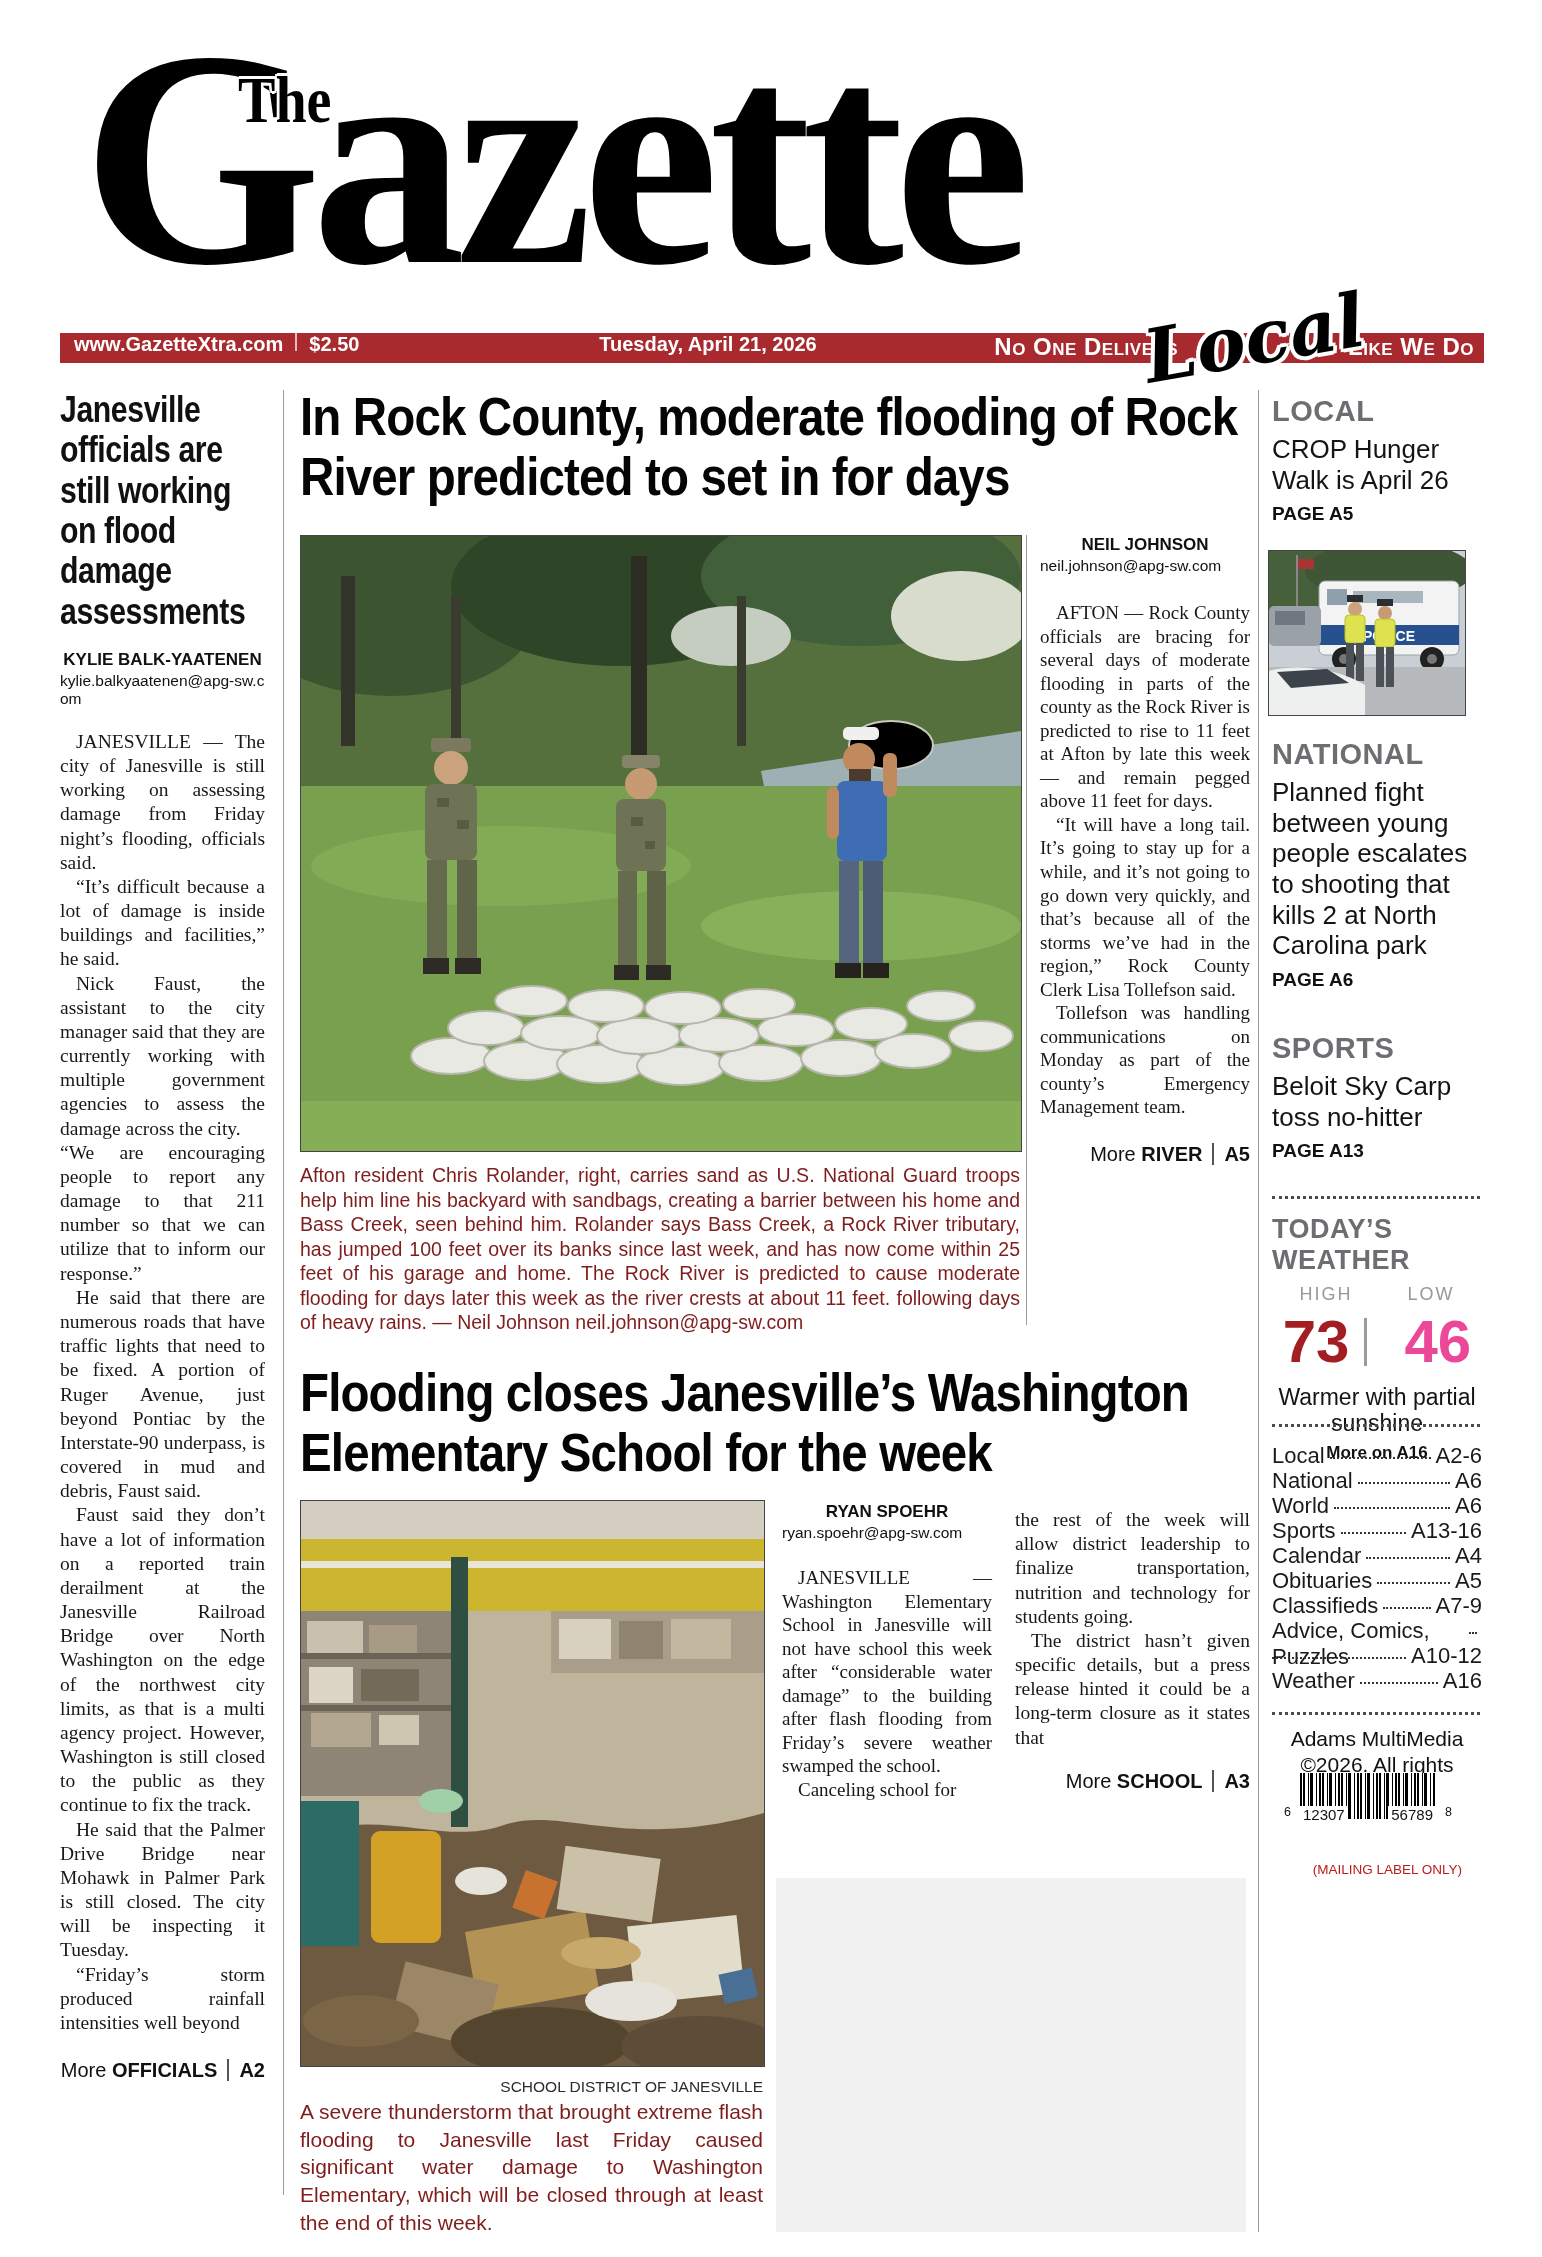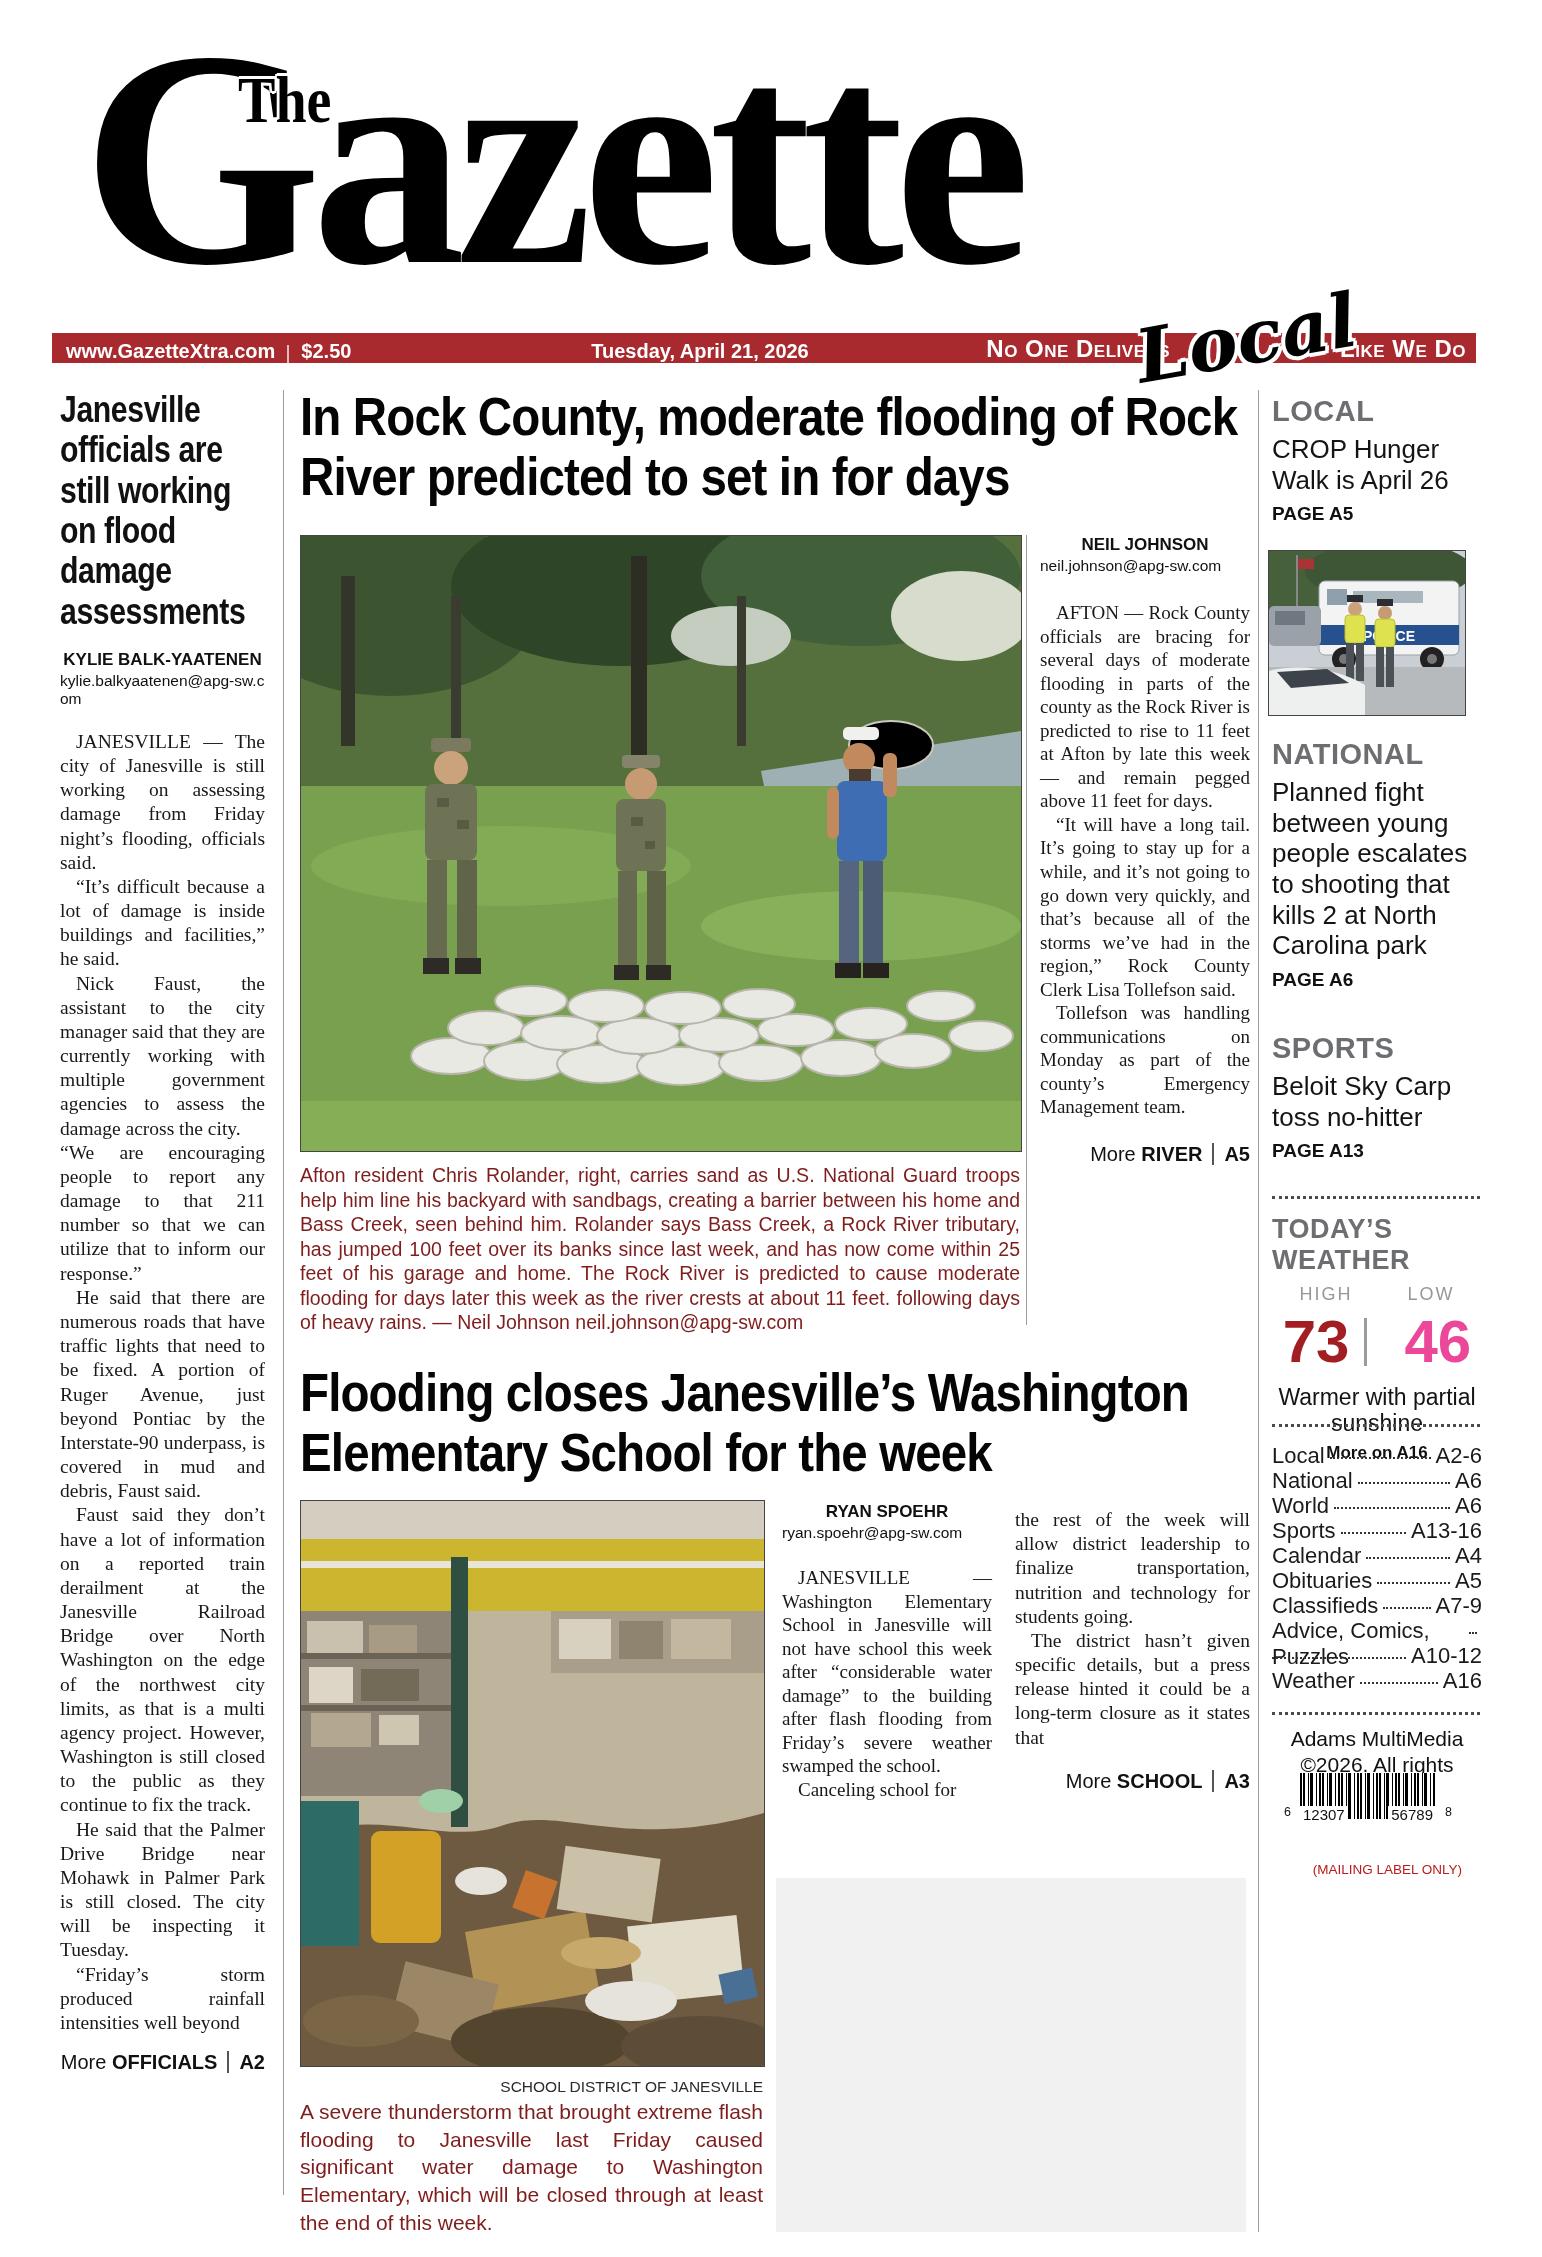--- a/index.html
+++ b/index.html
@@ -7,43 +7,43 @@
         font-family:"Liberation Sans",sans-serif;color:#111;}
   
   .masthead-title{position:absolute;left:82px;top:8px;width:1200px;height:320px;
         font-family:"Liberation Serif",serif;font-weight:bold;font-size:308px;line-height:0.98;
         letter-spacing:-10px;color:#000;white-space:nowrap;}
   .masthead-the{position:absolute;left:238px;top:62px;font-family:"Liberation Serif",serif;
         font-weight:bold;font-size:66px;color:#000;transform:scaleX(.85);transform-origin:left top;
         text-shadow:-3px 0 0 #fff,3px 0 0 #fff,0 -3px 0 #fff,0 3px 0 #fff,-2px -2px 0 #fff,2px 2px 0 #fff,-2px 2px 0 #fff,2px -2px 0 #fff;
         z-index:3;}
   
-  .topbar{position:absolute;left:52px;top:333px;width:1424px;height:30px;background:#a8292e;
-        color:#fff;display:flex;align-items:flex-end;font-weight:bold;font-size:20px;}
+  .topbar{position:absolute;left:60px;top:333px;width:1424px;height:30px;background:#a8292e;
+        color:#fff;display:flex;align-items:flex-start;font-weight:bold;font-size:20px;}
   .topbar .site{margin-left:14px;}
   .topbar .tb-sep{width:2px;height:18px;background:#e7b9ba;margin:0 12px;}
   .topbar .date{position:absolute;left:498px;width:300px;text-align:center;}
   .topbar .slogan{position:absolute;right:10px;display:flex;align-items:center;font-variant:small-caps;
         font-size:24px;letter-spacing:.5px;}
   .topbar .slogan .gap{width:170px;}
   .script-local{position:absolute;right:118px;top:-38px;z-index:4;
         font-family:"DejaVu Serif",serif;font-style:italic;font-weight:bold;font-size:74px;
         color:#000;transform:rotate(-10deg);
         text-shadow:-4px 0 0 #fff,4px 0 0 #fff,0 -4px 0 #fff,0 4px 0 #fff,-3px -3px 0 #fff,3px 3px 0 #fff,-3px 3px 0 #fff,3px -3px 0 #fff;}
   
   .vrule{position:absolute;width:1px;background:#9b9b9b;}
   
   .cond{display:inline-block;transform:scaleX(.88);transform-origin:left top;width:113%;}
   .headline-main{position:absolute;font-weight:bold;font-size:54px;line-height:1.12;letter-spacing:-1px;color:#050505;}
   .byline{font-weight:bold;font-size:17px;letter-spacing:0;text-align:center;}
   .email{font-size:15.5px;margin-top:2px;word-break:break-all;}
   .bodytext{font-family:"Liberation Serif",serif;font-size:19.5px;line-height:1.24;text-align:justify;color:#181818;}
   .bodytext p{margin:0;text-indent:16px;}
   .bodytext p.noindent{text-indent:0;}
-  .more-line{font-size:20px;text-align:right;margin-top:16px;color:#111;}
+  .more-line{font-size:20px;text-align:right;margin-top:24px;color:#111;}
   .more-line .t{font-weight:bold;}
   .more-line .pg{font-weight:bold;border-left:2px solid #555;margin-left:10px;padding-left:10px;}
   .caption{font-size:19.5px;line-height:1.26;text-align:justify;color:#7f1d1d;}
   .photo{position:absolute;border:1px solid #444;overflow:hidden;background:#ccc;}
   .photo svg{display:block;}
   
   .sb{position:absolute;left:1272px;width:210px;}
   .sb-header{font-weight:bold;font-size:29px;color:#6d6e71;letter-spacing:.5px;}
   .sb-headline{font-size:26px;line-height:1.18;color:#141414;margin-top:6px;}
   .sb-page{font-weight:bold;font-size:19px;margin-top:8px;}

